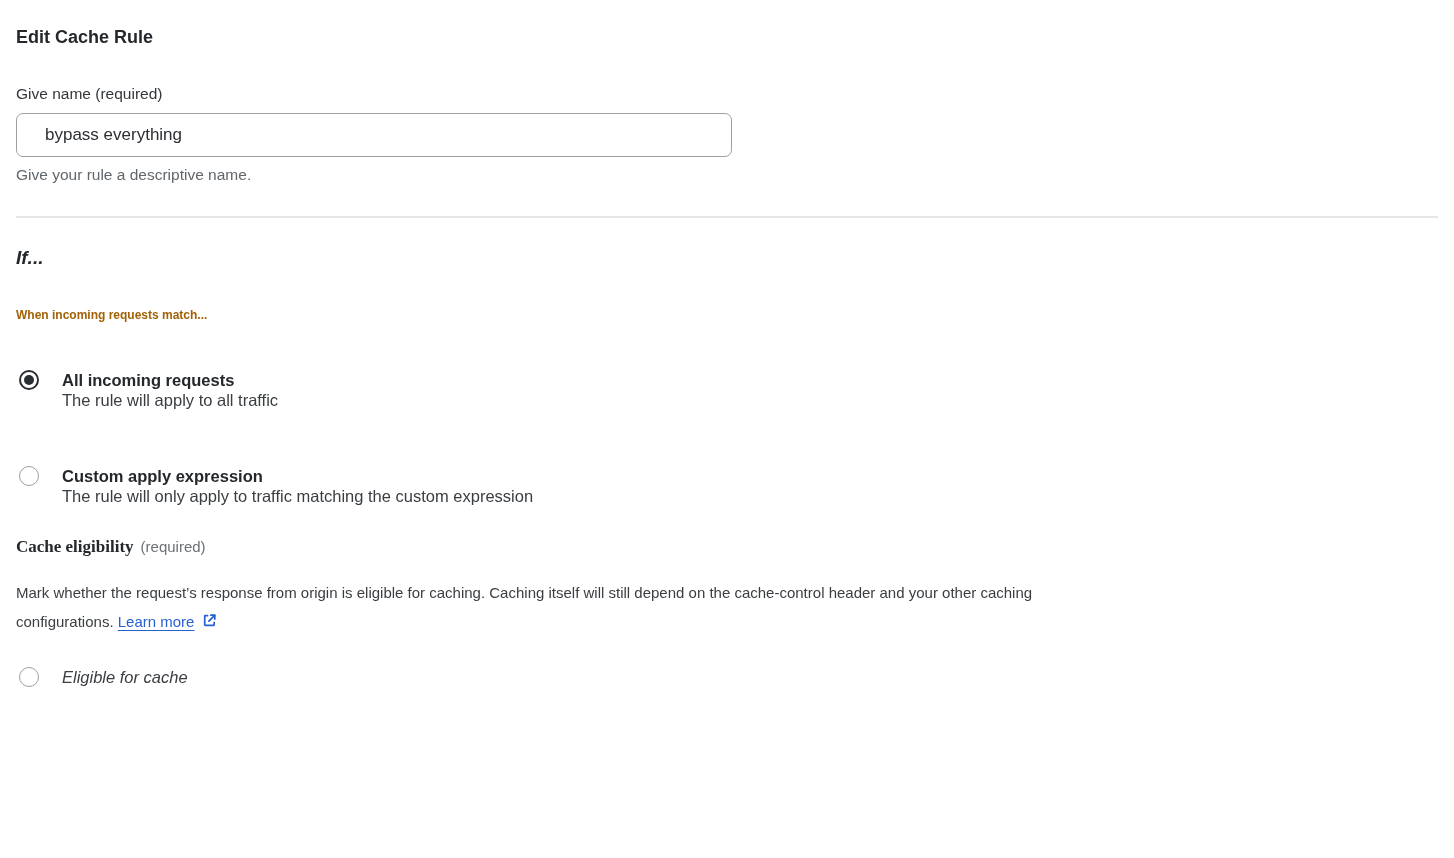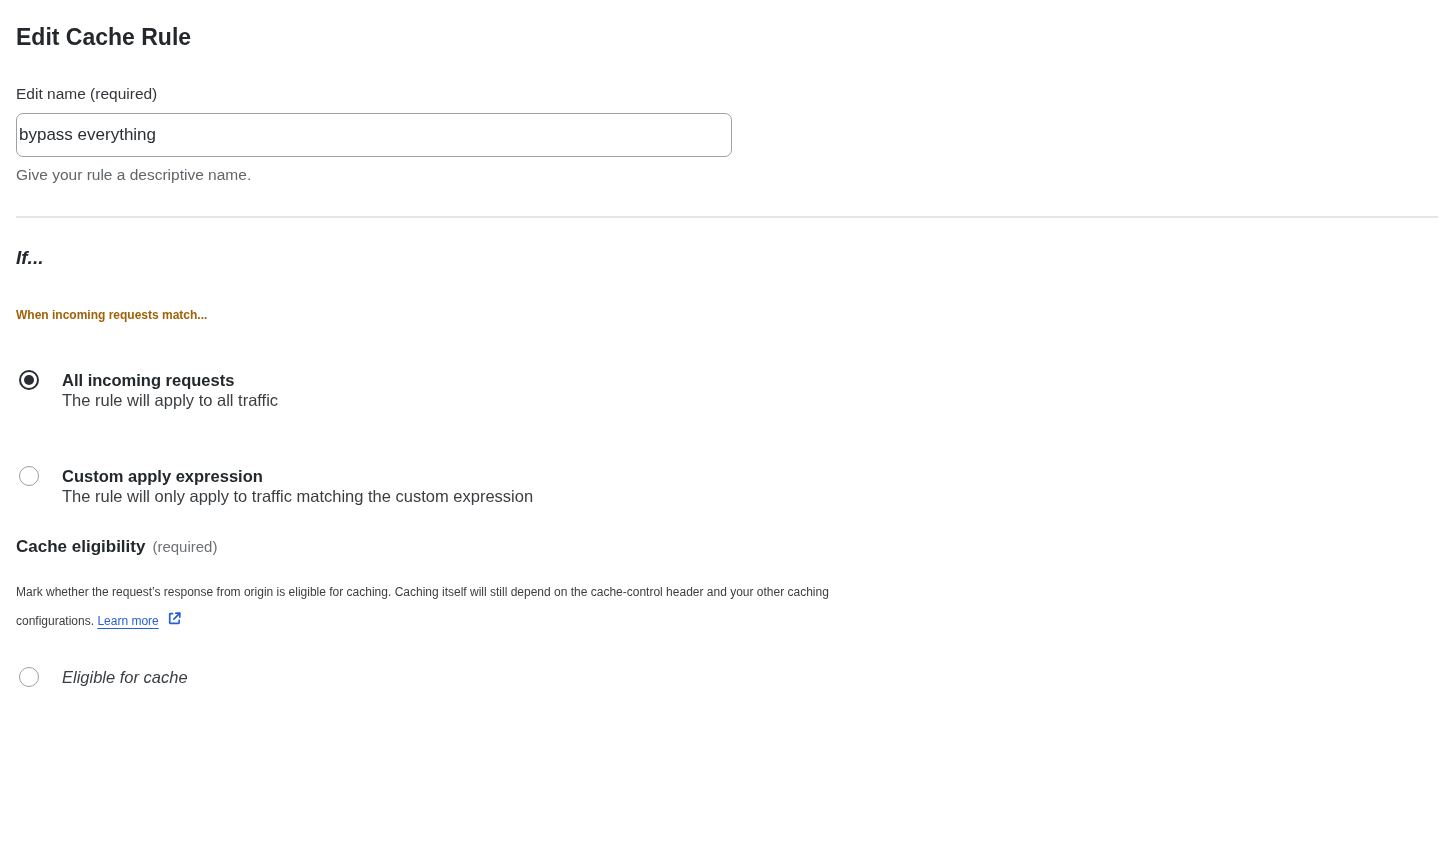--- a/index.html
+++ b/index.html
@@ -11,38 +11,38 @@
     color: #3a3e42;
   }
   .page {
     width: 1454px;
     height: 858px;
     overflow: hidden;
     padding: 0 16px;
   }
   .page-title {
     margin: 25px 0 0 0;
-    font-size: 23px;
+    font-size: 18px;
     line-height: 24px;
     font-weight: 700;
     color: #24282c;
   }
   .field-label {
     display: block;
     margin-top: 36px;
     font-size: 15.5px;
     line-height: 17px;
     color: #33373c;
   }
   .rule-name-input {
     display: block;
     margin-top: 11px;
     width: 716px;
     height: 44px;
-    padding: 0 2px;
+    padding: 0 28px;
     font-family: "Liberation Sans", "DejaVu Sans", sans-serif;
     font-size: 17px;
     color: #2b2f34;
     border: 1px solid #9da1a6;
     border-radius: 7px;
     outline: none;
     background: #fff;
   }
   .help-text {
     margin-top: 9px;
@@ -116,31 +116,32 @@
   .row-4 { margin-top: 31px; align-items: center; font-style: italic; }
   .row-3 .radio-body, .row-4 .radio-body { margin-left: 23px; }
   .eligibility-label-row {
     margin-top: 31px;
     font-size: 17px;
     line-height: 20px;
   }
   .eligibility-label {
     font-weight: 700;
     color: #24282c;
+    font-family: Liberation Serif, serif;
   }
   .required-note {
     margin-left: 7px;
     font-size: 15px;
     font-weight: 400;
     color: #6d7control175;
     color: #6d7175;
   }
   .eligibility-desc {
     margin: 21px 0 0 0;
-    font-size: 12px;
+    font-size: 15px;
     line-height: 29px;
     color: #3a3e42;
   }
   .learn-more {
     color: #2760d0;
     text-decoration: underline;
     text-underline-offset: 3px;
     cursor: pointer;
   }
   .ext-icon {
@@ -148,21 +149,21 @@
     vertical-align: -2px;
   }
 </style>
 </head>
 <body>
 
 <div class="page">
 
   <h1 class="page-title">Edit Cache Rule</h1>
 
-  <label class="field-label">Edit name (required)</label>
+  <label class="field-label">Give name (required)</label>
   <input class="rule-name-input" type="text" value="bypass everything" style="">
   <div class="help-text">Give your rule a descriptive name.</div>
 
   <hr class="divider">
 
   <h2 class="h-if">If...</h2>
 
   <h3 class="h-match">When incoming requests match...</h3>
 
   <div class="radio-row two-line row-1">

